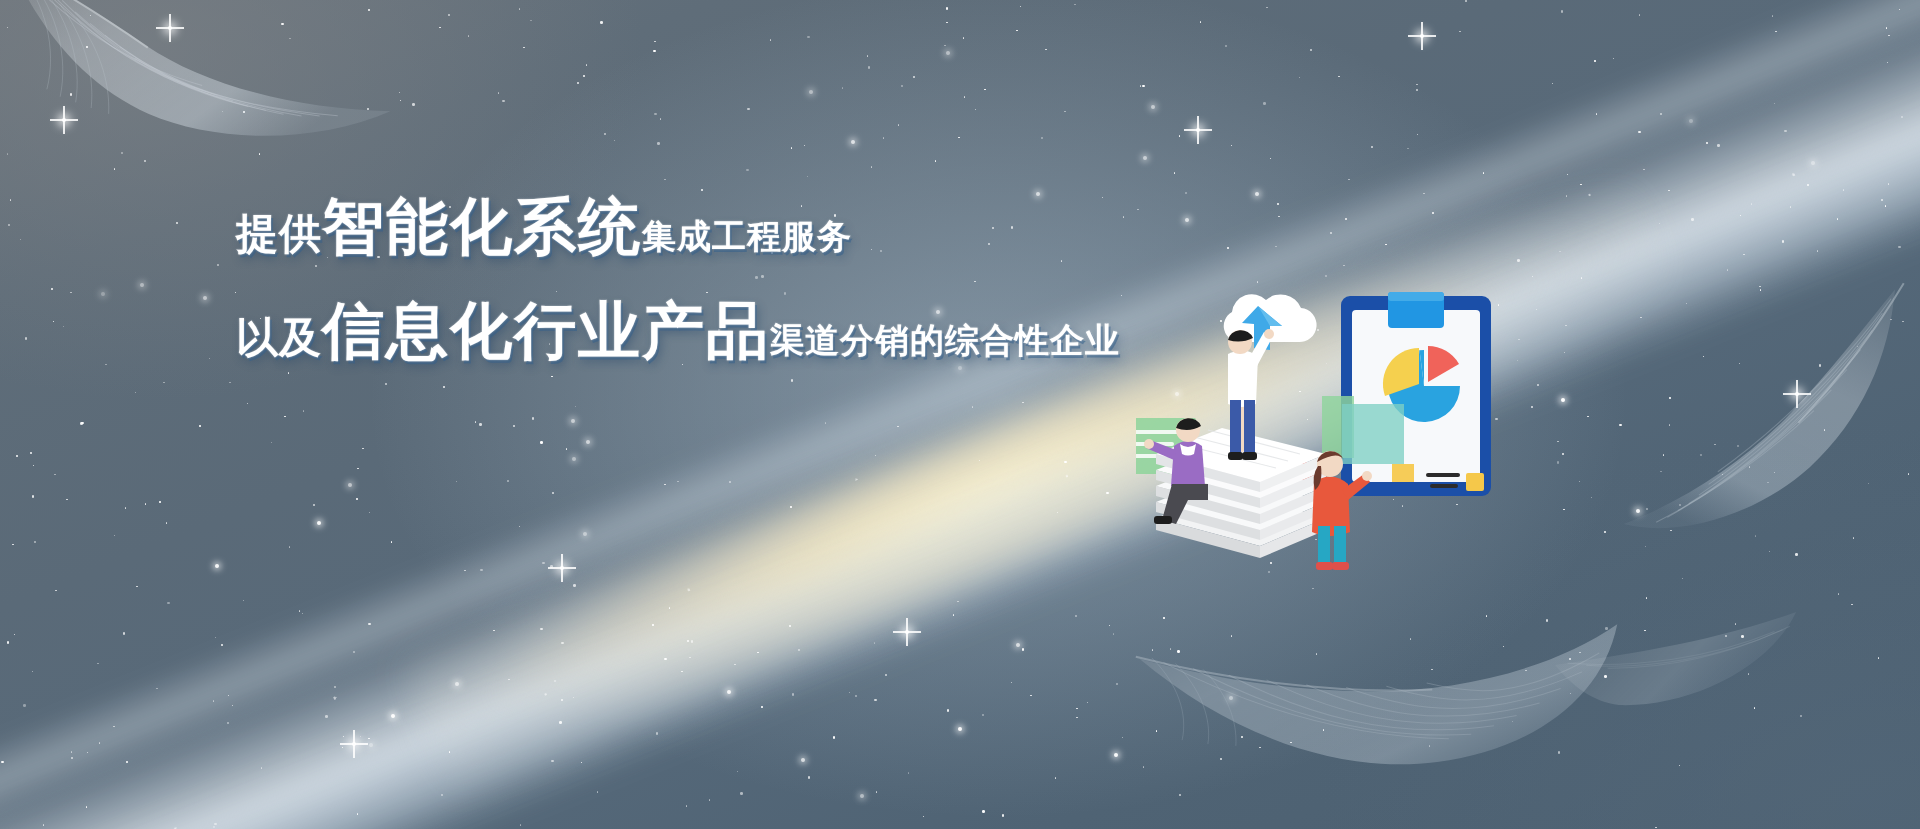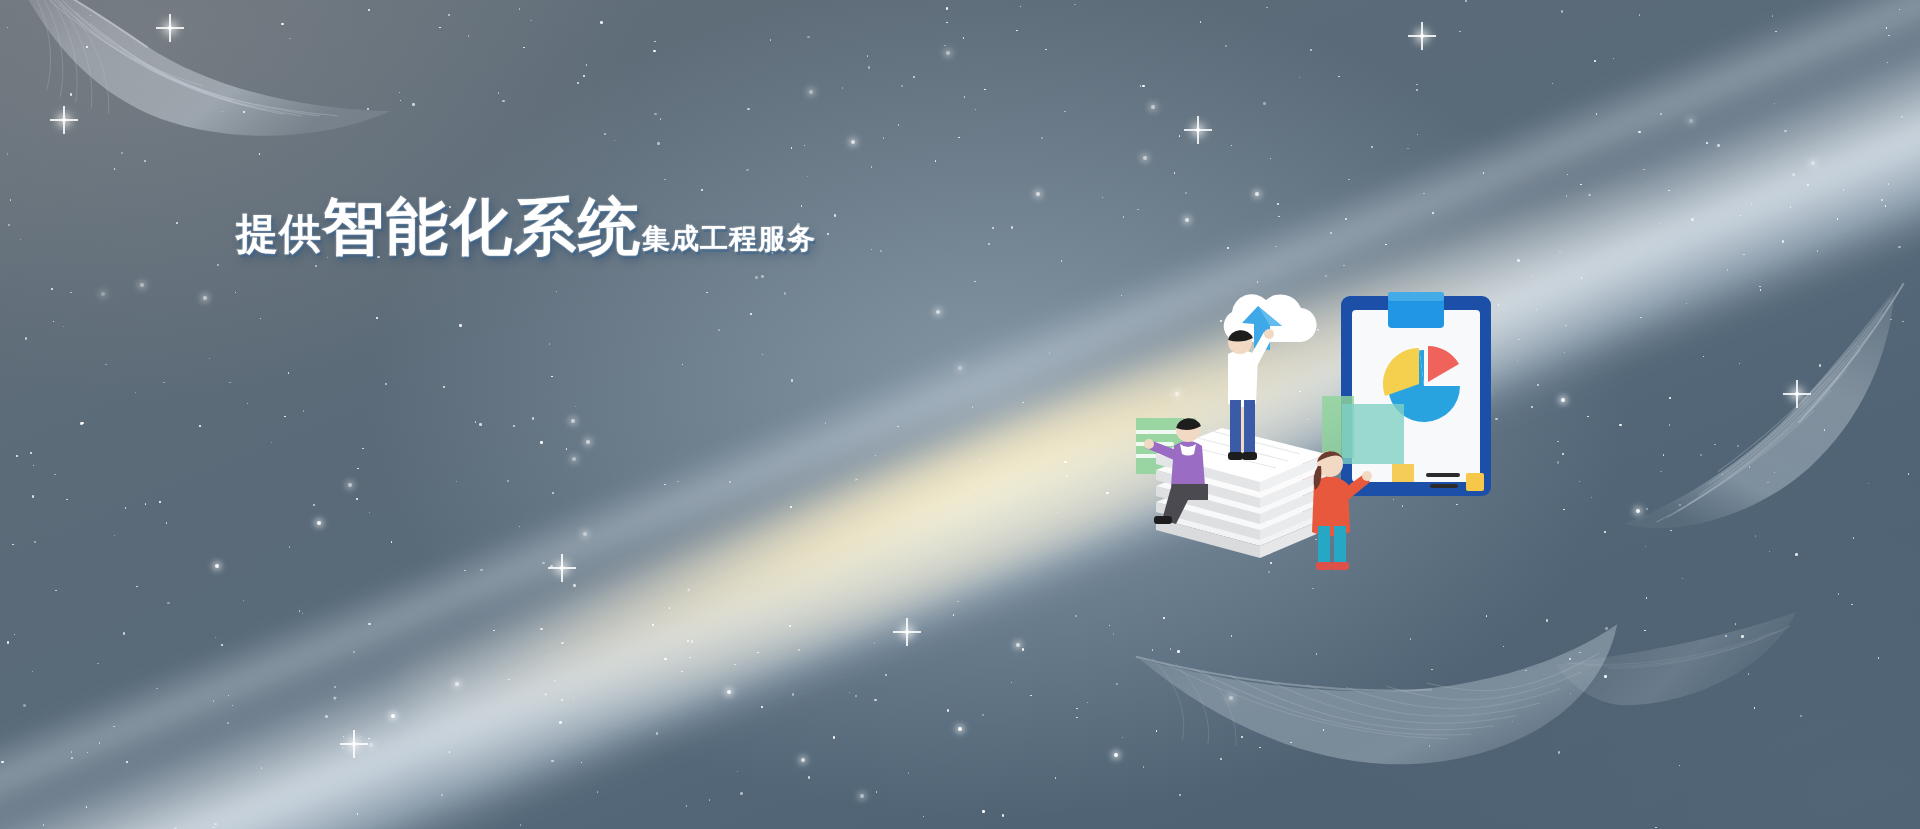--- a/index.html
+++ b/index.html
@@ -133,21 +133,21 @@
     text-shadow:
       0 0 2px rgba(255,255,255,.55),
       2px 3px 0 rgba(52,96,140,.55),
       3px 5px 10px rgba(30,64,100,.45);
     font-weight:bold;
   }
   .hl-line.l1{margin-bottom:42px;}
   .seg{display:inline-block;vertical-align:baseline;}
   .seg-sm{font-size:42px;letter-spacing:1px;}
   .seg-lg{font-size:62px;letter-spacing:2px;}
-  .seg-tail{font-size:28px;letter-spacing:1px;}
+  .seg-tail{font-size:34px;letter-spacing:1px;}
 
   
   .illus{
     position:absolute;
     left:1136px;top:268px;
     width:366px;height:302px;
   }
   .illus svg{display:block;}
 </style>
 </head>
@@ -806,20 +806,23 @@
         <path d="M38 44 C 94 76, 162 96, 230 98"></path>
         <path d="M56 56 C 108 82, 172 98, 238 98"></path>
       </g>
     </svg>
   </div>
 
   <div class="headline">
     <div class="hl-line l1">
       <span class="seg seg-sm">提供</span><span class="seg seg-lg">智能化系统</span><span class="seg seg-tail">集成工程服务</span>
     </div>
+    <div class="hl-line l2">
+      <span class="seg seg-sm">以及</span><span class="seg seg-lg">信息化行业产品</span><span class="seg seg-tail">渠道分销的综合性企业</span>
+    </div>
   </div>
 
   <div class="illus">
     <svg width="366" height="302" viewBox="0 0 366 302">
 
       <g>
         <rect x="-18" y="150" width="78" height="56" rx="2" fill="#8fd49c" opacity=".88"></rect>
         <rect x="-6" y="162" width="52" height="4" rx="2" fill="#ffffff" opacity=".85"></rect>
         <rect x="-6" y="174" width="44" height="4" rx="2" fill="#ffffff" opacity=".85"></rect>
         <rect x="-6" y="186" width="36" height="4" rx="2" fill="#ffffff" opacity=".85"></rect>

